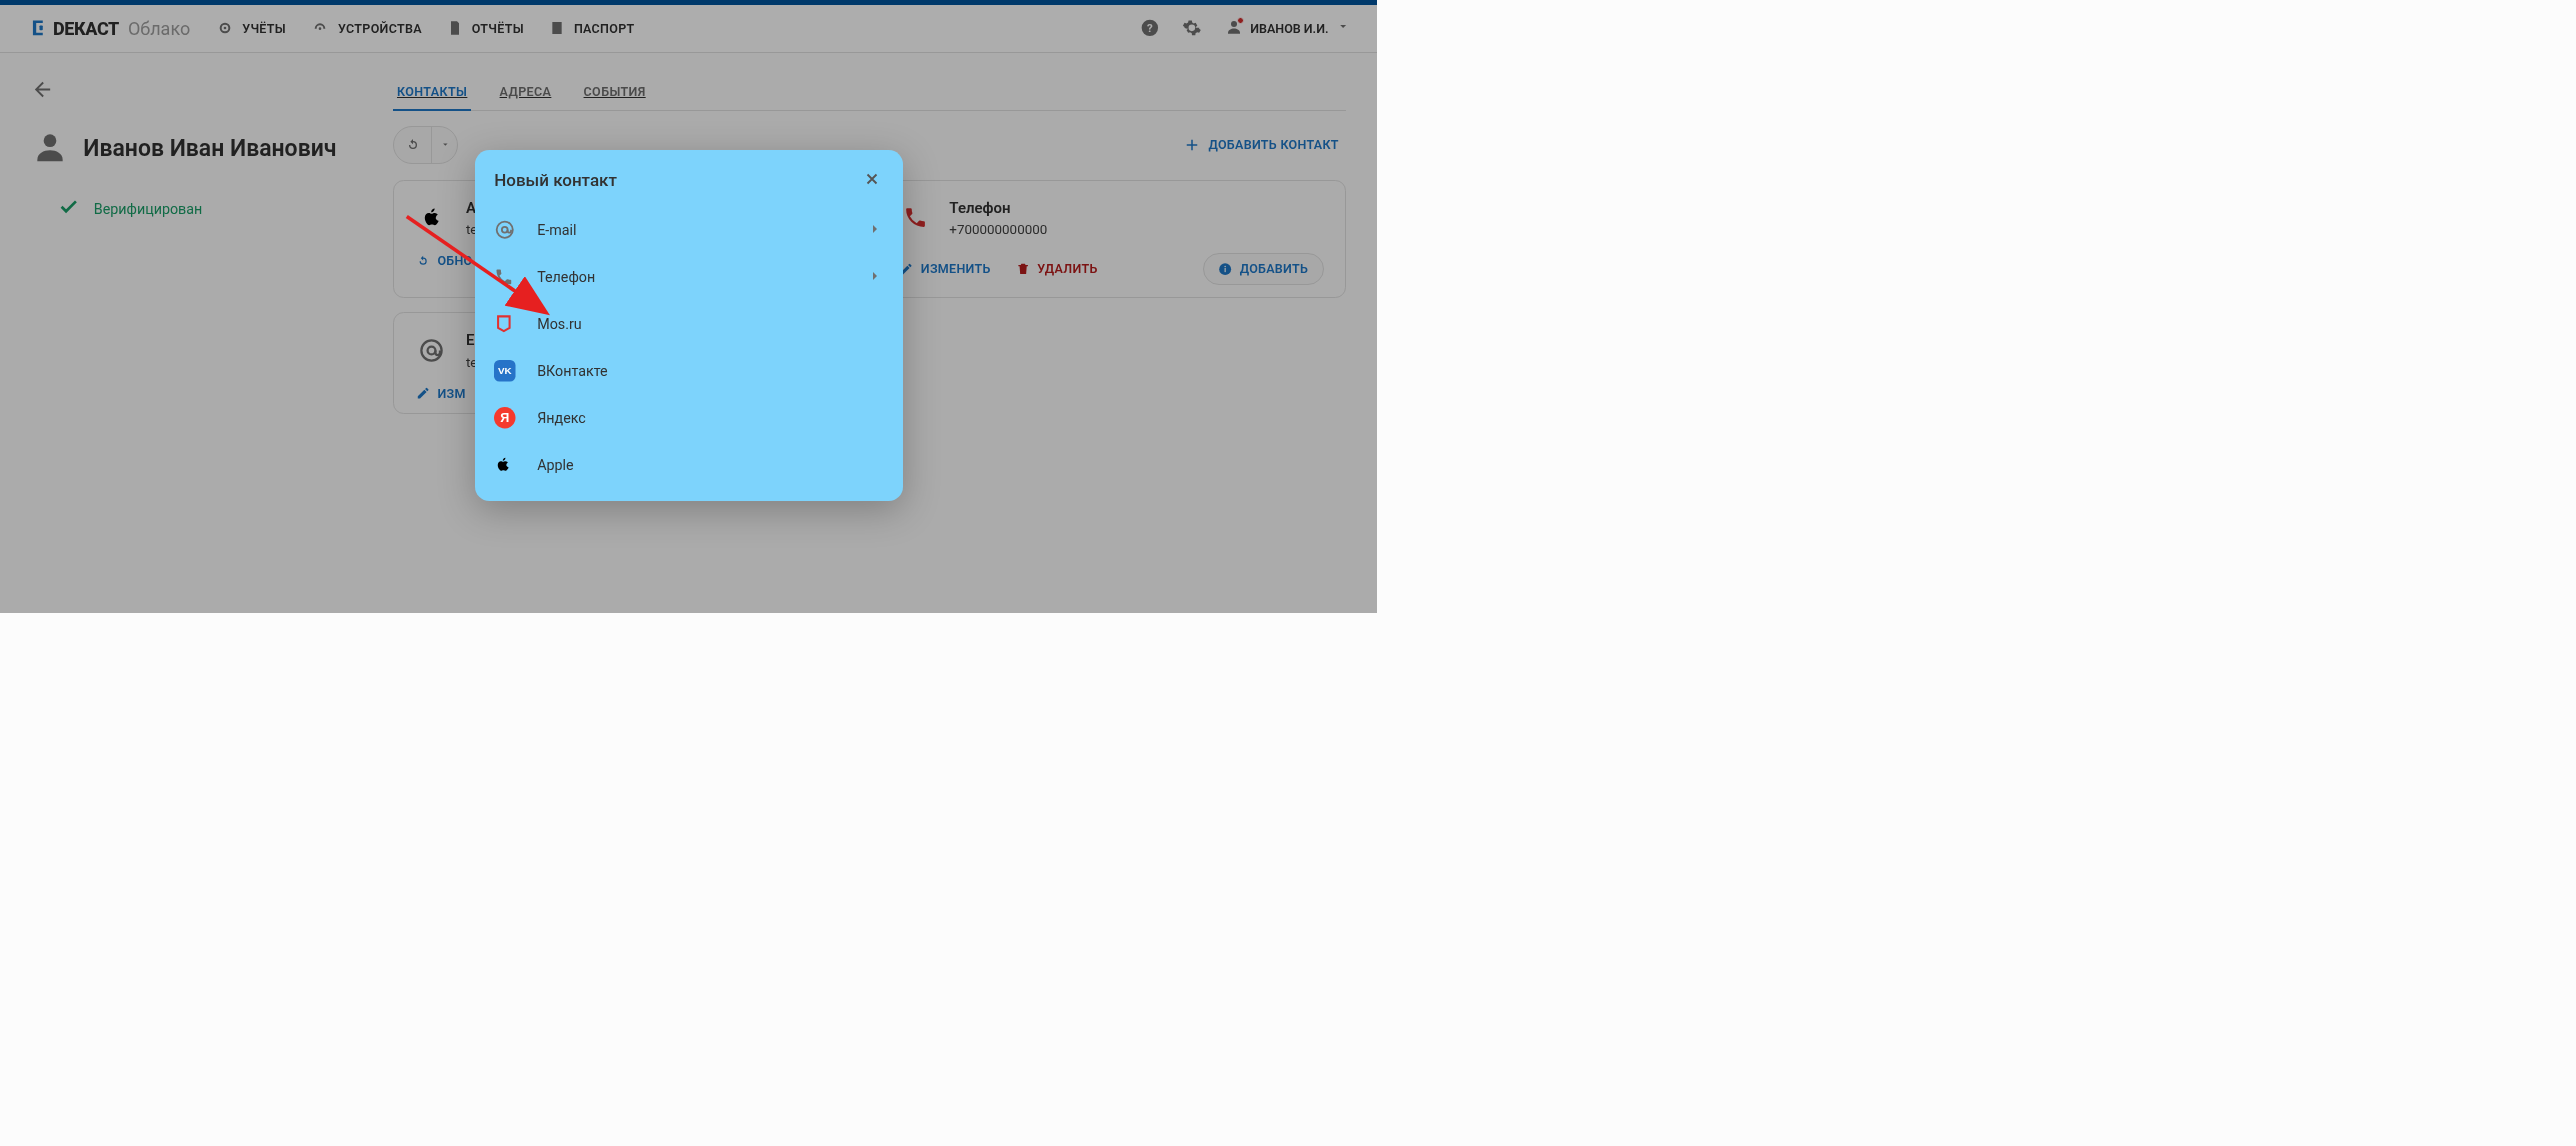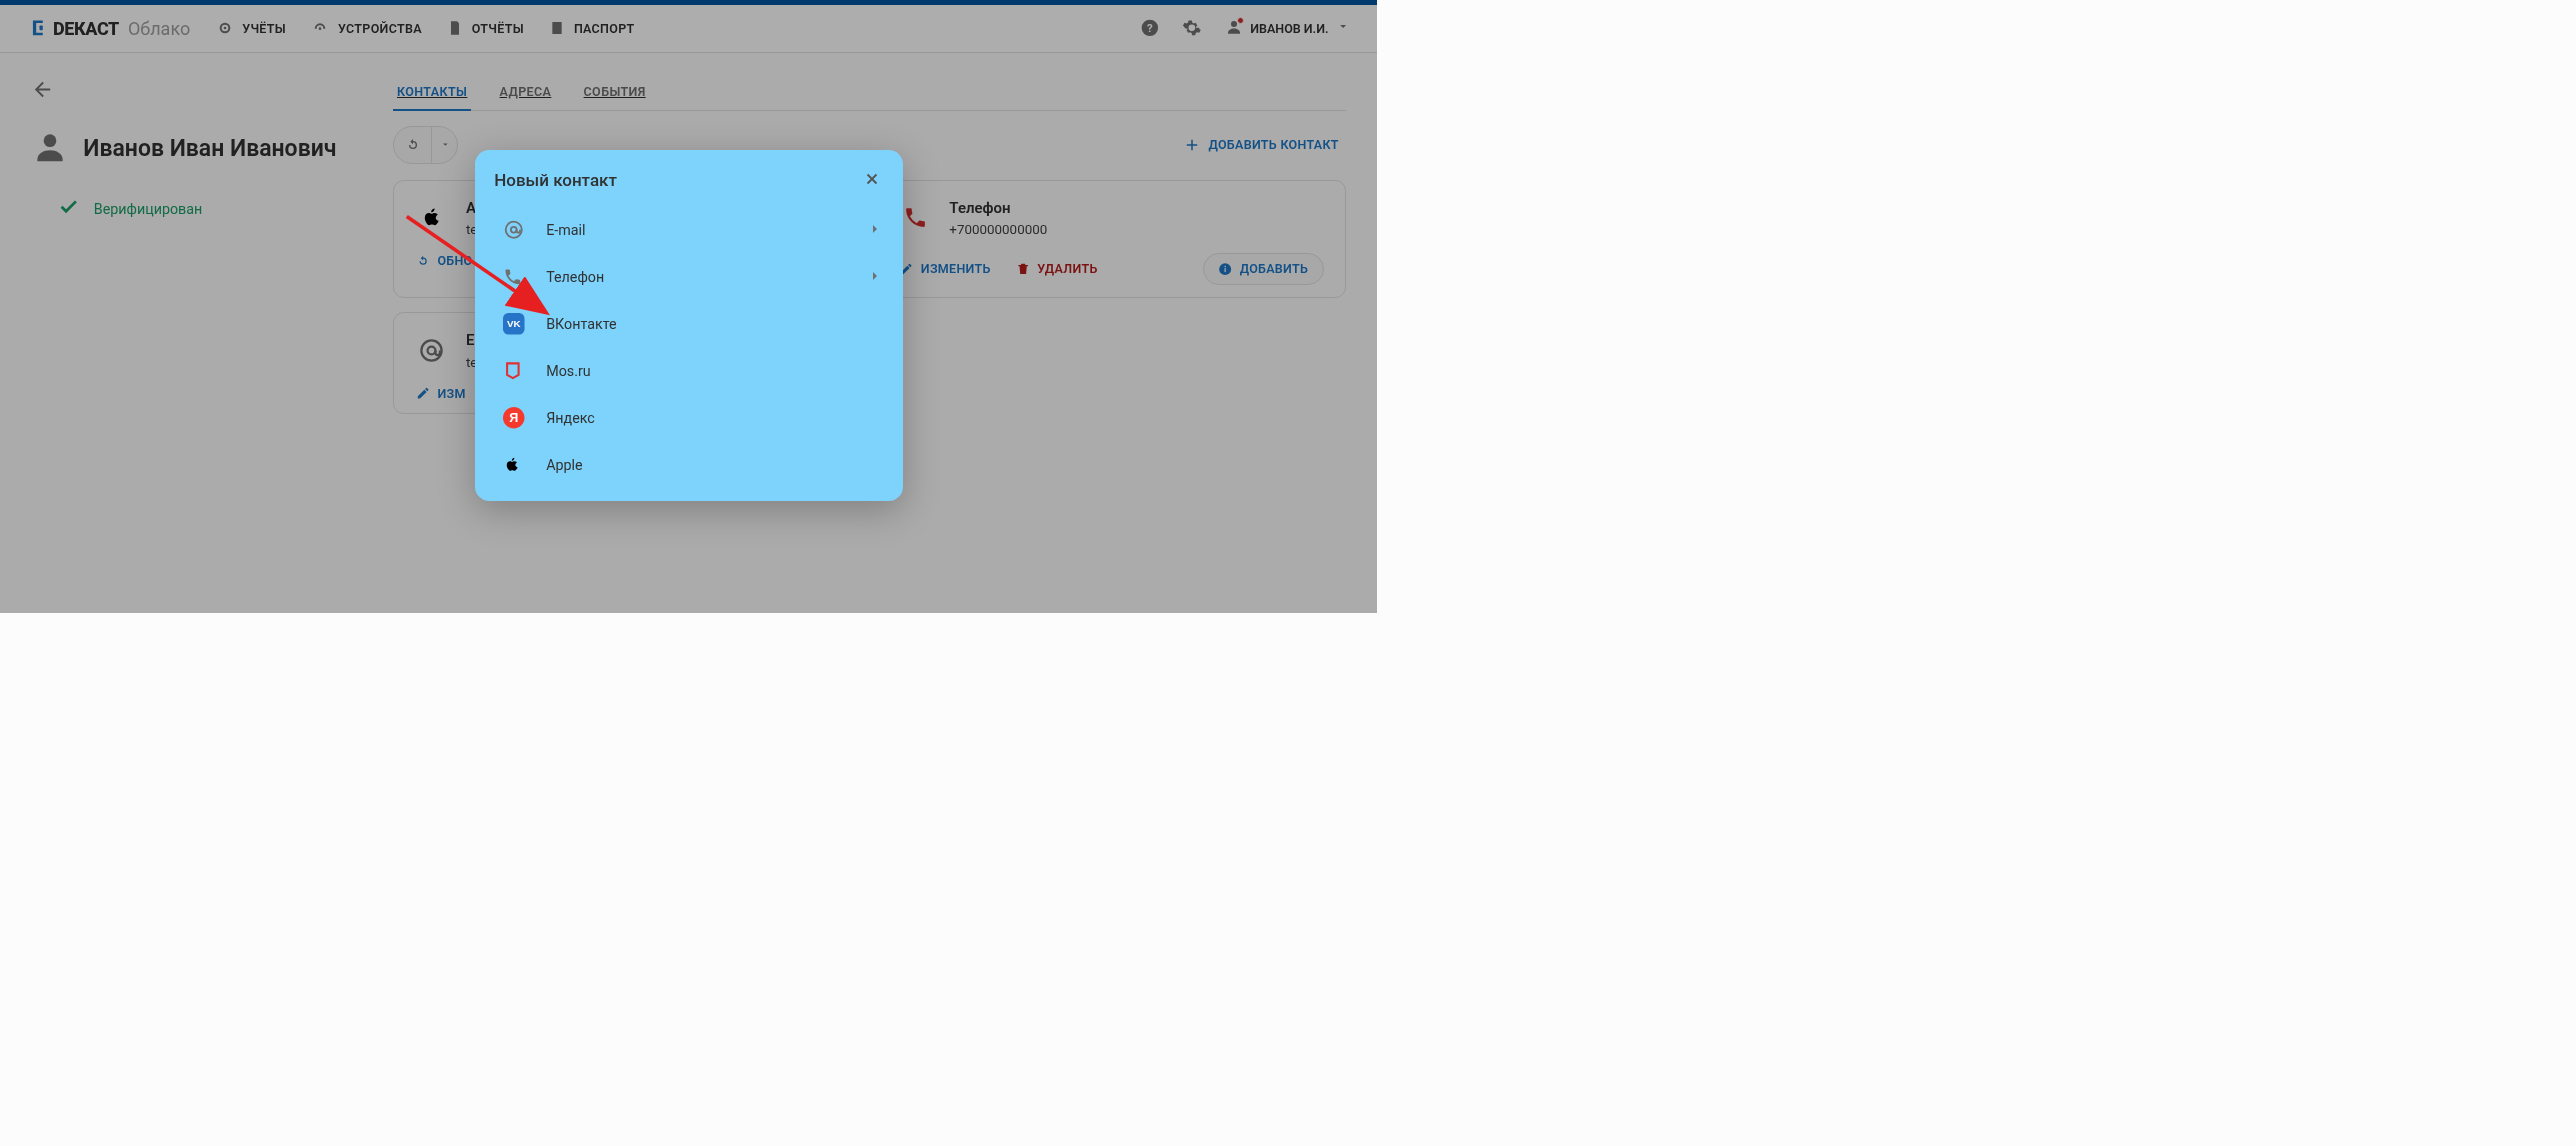--- a/index.html
+++ b/index.html
@@ -128,21 +128,21 @@
     display: flex; align-items: flex-start; justify-content: center;
   }
   .modal {
     margin-top: 150px; width: 428px; background: #7dd3fc;
     border-radius: 14.3px; box-shadow: 0 9px 36px rgba(0,0,0,0.25);
     padding: 16px 0 12.5px 19.7px;
   }
   .modal-header { display:flex; align-items:center; justify-content:space-between; padding-right: 18px; margin-bottom: 12.5px; }
   .modal-title { font-size: 17px; font-weight: 500; }
   .modal-close { cursor:pointer; color: #555; padding: 3.6px; }
-  .modal-list { display:flex; flex-direction:column;margin-left:9px; }
+  .modal-list { display:flex; flex-direction:column; }
   .modal-item {
     display:flex; align-items:center; height: 47px; cursor:pointer;
     padding-right: 19.7px;
   }
   .modal-item-icon { width: 43px; display:flex; align-items:center; justify-content:flex-start; }
   .modal-item-label { font-size: 14.3px; }
   .modal-item-chevron { margin-left:auto; color: var(--icon-grey); }
 
   .annotation-arrow {
     position: absolute; pointer-events: none;
@@ -404,35 +404,35 @@
         <div class="modal-item-label">Телефон</div>
         <div class="modal-item-chevron">
           <svg width="16" height="16" viewBox="0 0 24 24" fill="currentColor">
               <path d="M9 6l6 6-6 6z"></path>
             </svg>
         </div>
       </div>
 
       <div class="modal-item">
         <div class="modal-item-icon">
+          <svg width="19.7" height="21.5" viewBox="0 0 24 24" fill="none" stroke="#e23030" stroke-width="2.5">
+              <path d="M5 3h14v14l-7 4-7-4V3z"></path>
+            </svg>
+        </div>
+        <div class="modal-item-label">Mos.ru</div>
+      </div>
+
+      <div class="modal-item">
+        <div class="modal-item-icon">
           <svg width="21.5" height="21.5" viewBox="0 0 24 24">
               <rect width="24" height="24" rx="6" fill="#2673c8"></rect>
               <text x="12" y="16" text-anchor="middle" fill="#fff" font-size="11" font-weight="700" font-family="Arial">VK</text>
             </svg>
         </div>
         <div class="modal-item-label">ВКонтакте</div>
-      </div>
-
-      <div class="modal-item">
-        <div class="modal-item-icon">
-          <svg width="19.7" height="21.5" viewBox="0 0 24 24" fill="none" stroke="#e23030" stroke-width="2.5">
-              <path d="M5 3h14v14l-7 4-7-4V3z"></path>
-            </svg>
-        </div>
-        <div class="modal-item-label">Mos.ru</div>
       </div>
 
       <div class="modal-item">
         <div class="modal-item-icon">
           <svg width="21.5" height="21.5" viewBox="0 0 24 24">
               <circle cx="12" cy="12" r="12" fill="#f5392d"></circle>
               <text x="12" y="17" text-anchor="middle" fill="#fff" font-size="14" font-weight="700" font-family="Arial">Я</text>
             </svg>
         </div>
         <div class="modal-item-label">Яндекс</div>

